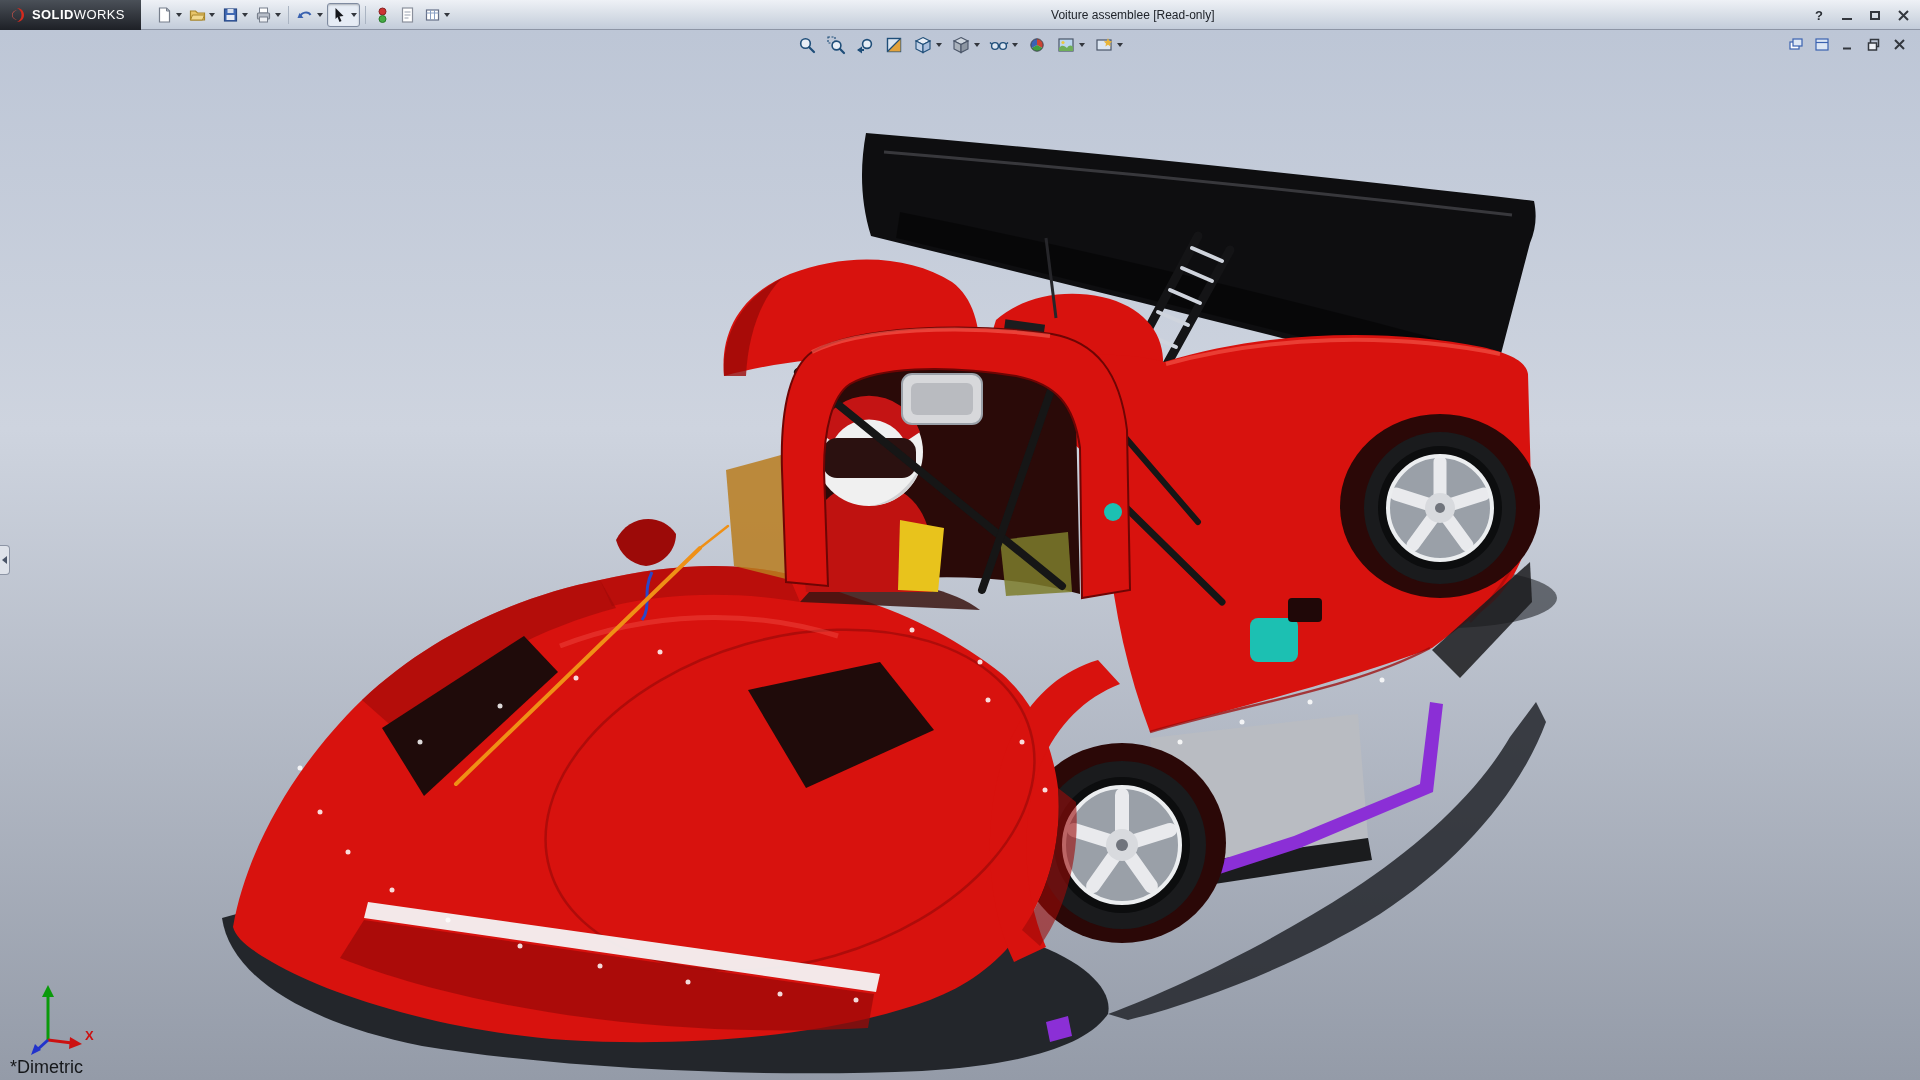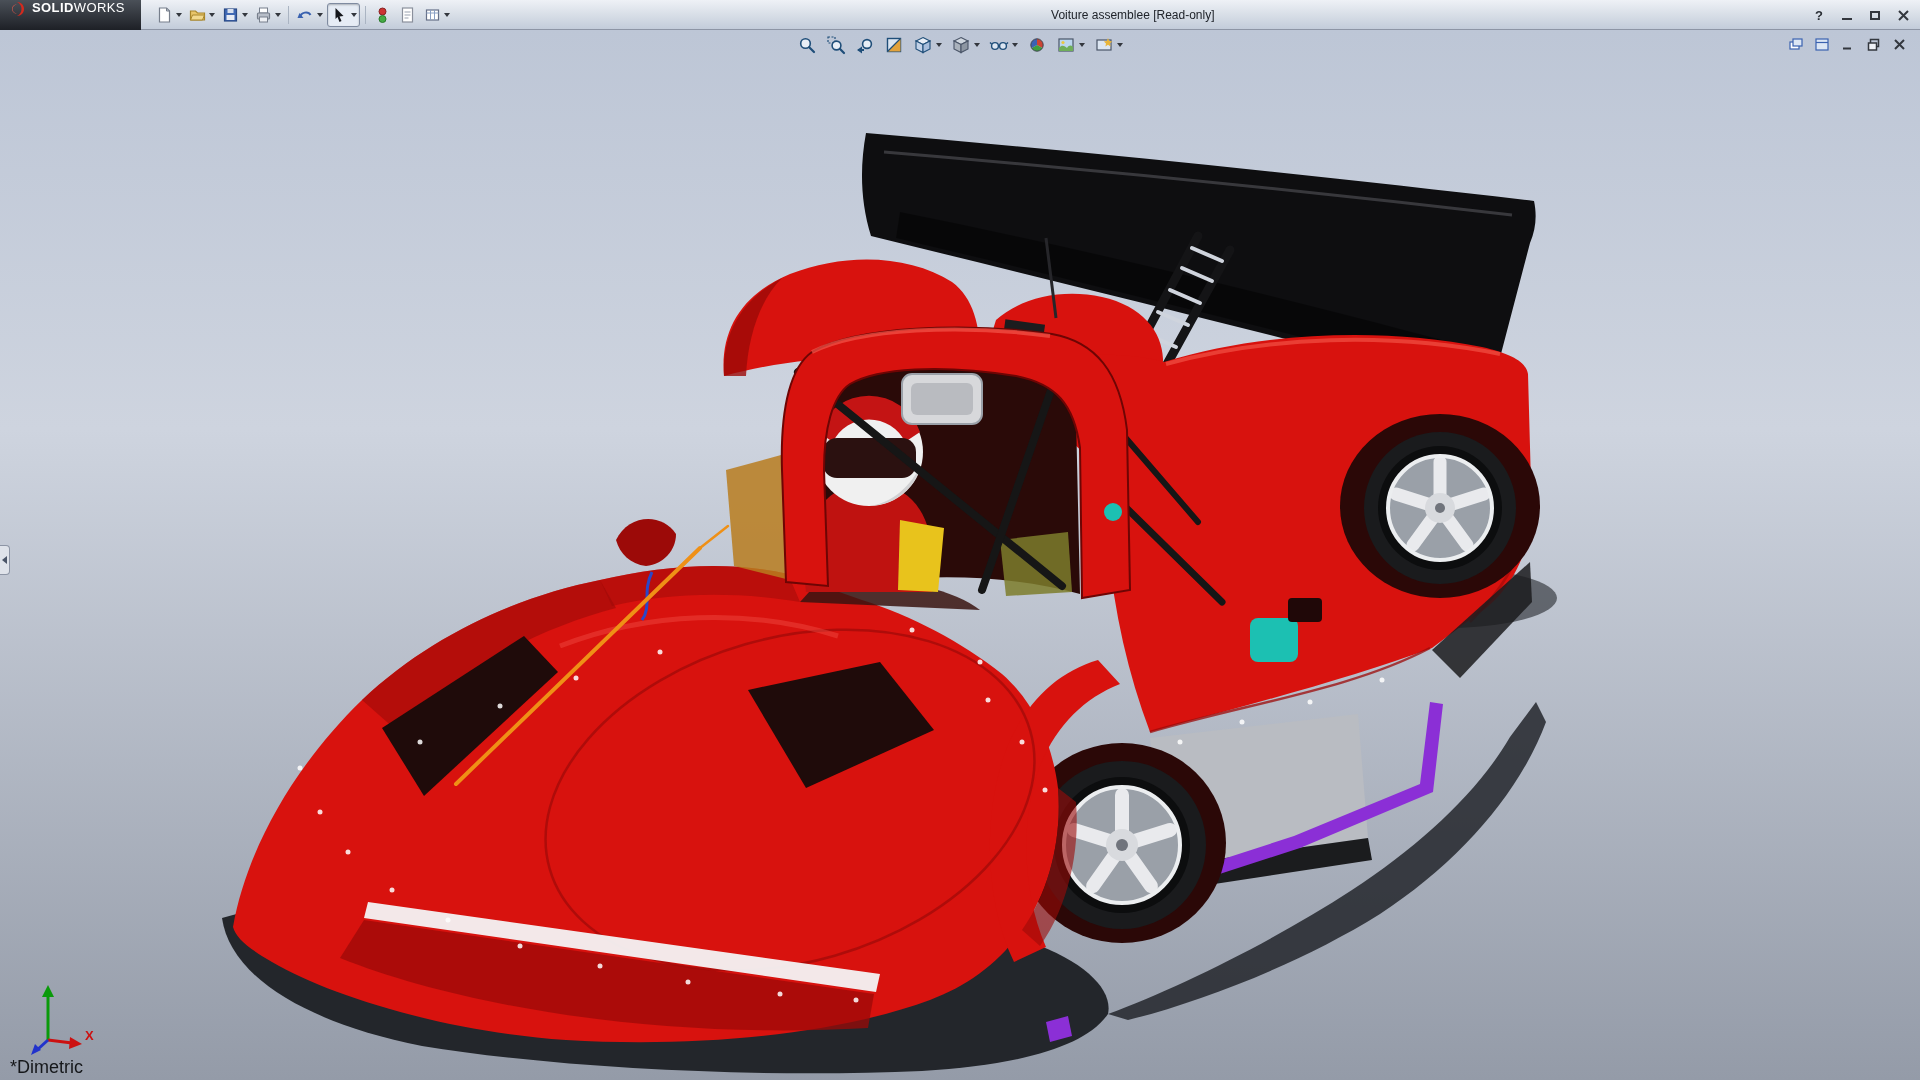--- a/index.html
+++ b/index.html
@@ -11,21 +11,21 @@
     --titlebar-top:#eef1f6; --titlebar-bottom:#c3ccda;
   }
   *{box-sizing:border-box}
   body{margin:0;font-family:"Liberation Sans","DejaVu Sans",sans-serif}
   .app{position:relative;width:1920px;height:1080px;overflow:hidden;background:#cfd4dd}
 
   
   .titlebar{position:absolute;top:0;left:0;right:0;height:30px;z-index:10;
     background:linear-gradient(var(--titlebar-top),#d6dde6 55%,var(--titlebar-bottom));
     border-bottom:1px solid #8d95a5;display:flex;align-items:center}
-  .logo{height:30px;display:flex;gap:6px;padding:0 16px 0 8px;
+  .logo{height:30px;display:flex;align-items:center;gap:6px;padding:0 16px 0 8px;
     background:linear-gradient(#4a5058,#1d2026)}
   .logo-text{color:#fff;font-size:13px;letter-spacing:.4px;white-space:nowrap}
   .logo-text .bold{font-weight:bold}
   .main-toolbar{display:flex;align-items:center;gap:2px;margin-left:12px;height:30px}
   .tb-btn{display:flex;align-items:center;height:24px;padding:0 2px;border-radius:3px}
   .tb-btn.active{background:#e6ecf5;border:1px solid #7f8ba0;box-shadow:inset 0 1px 2px rgba(0,0,0,.25)}
   .caret{width:0;height:0;border-left:3.5px solid transparent;border-right:3.5px solid transparent;
     border-top:4px solid #33373e;margin-left:2px}
   .sep{width:1px;height:18px;background:#aab4c2;margin:0 3px}
   .window-title{position:absolute;left:59%;top:0;height:30px;transform:translateX(-50%);

